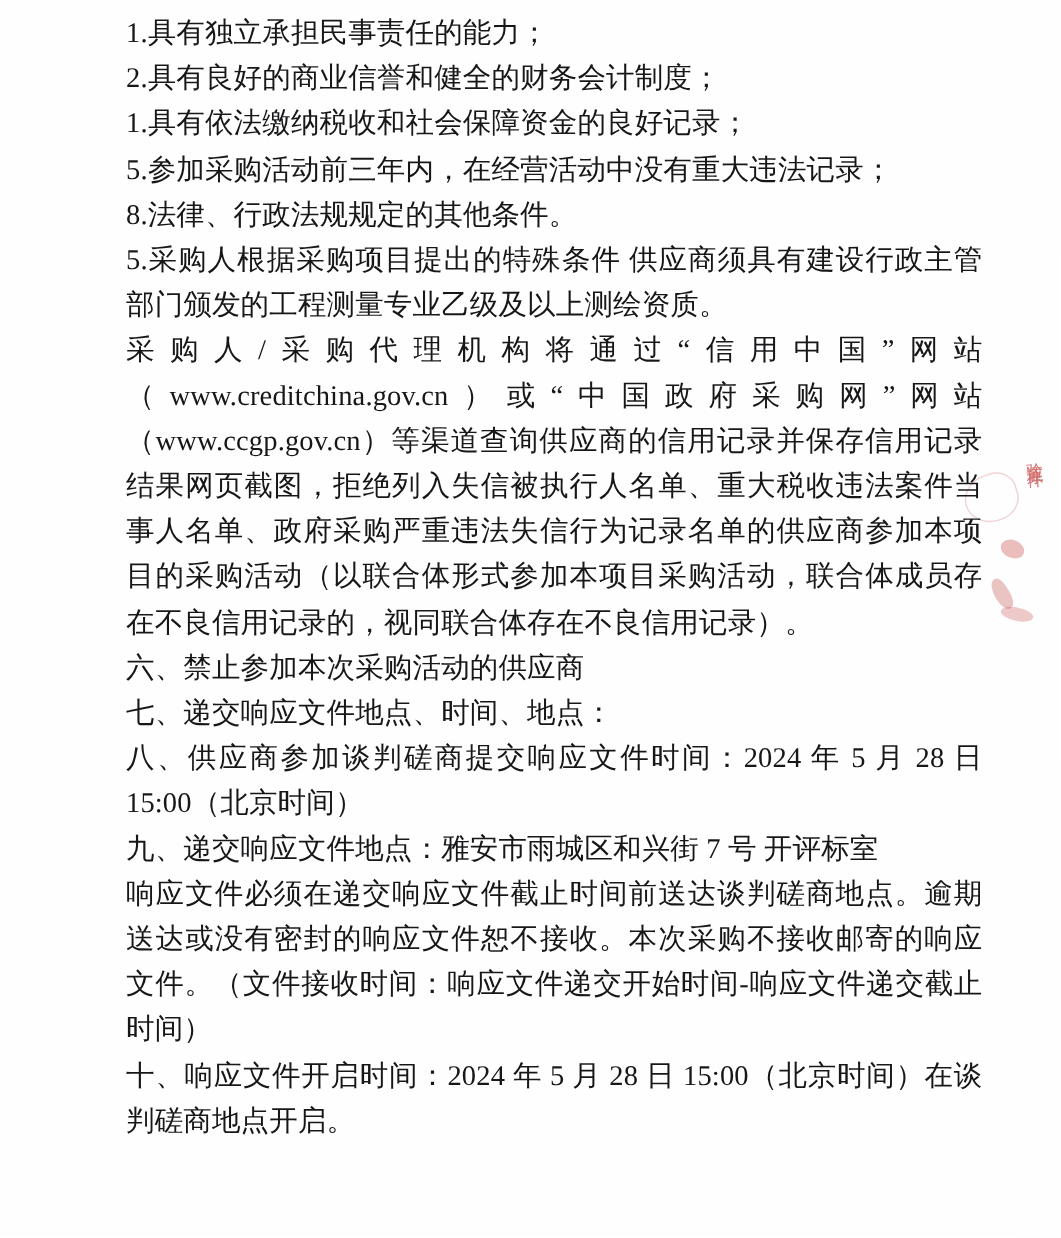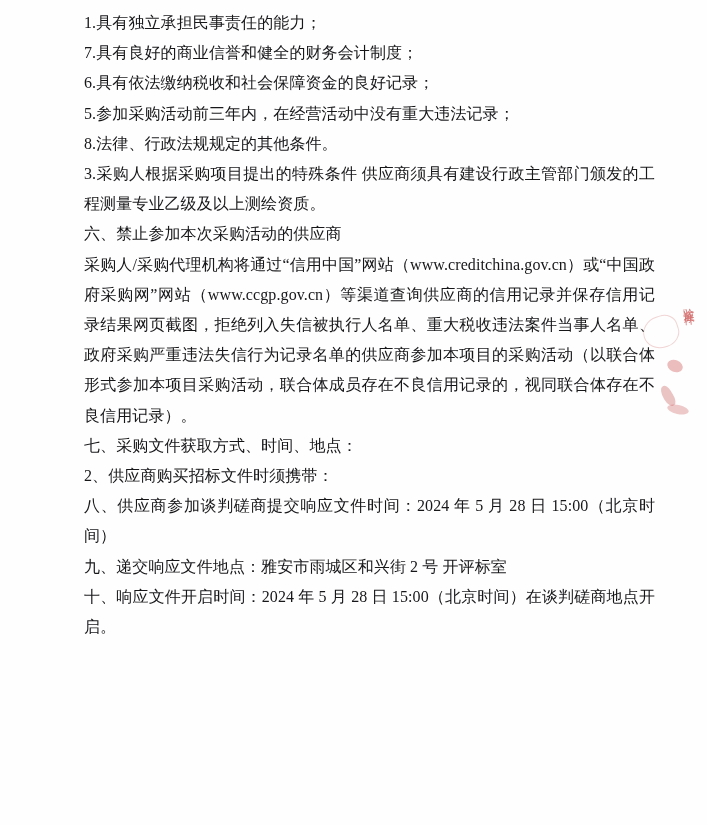--- a/index.html
+++ b/index.html
@@ -23,21 +23,21 @@
     box-sizing: border-box;
     padding: 8px 52px 8px 84px;
   }
   .doc-body {
     position: relative;
     z-index: 2;
   }
   p.para {
     margin: 0 0 0 0;
     padding: 0;
-    font-size: 16px;
+    font-size: 19px;
     line-height: 30.2px;
     text-align: justify;
     text-justify: inter-ideograph;
     letter-spacing: 0.1px;
     color: #17171a;
   }
   p.indent {
     text-indent: 0;
   }
   .stamp {
@@ -101,27 +101,27 @@
 <div id="page">
 
   <div class="stamp stamp-text">验证原件</div>
   <div class="stamp stamp-mark1"></div>
   <div class="stamp stamp-mark2"></div>
   <div class="stamp stamp-mark3"></div>
   <div class="stamp stamp-mark4"></div>
 
   <div class="doc-body">
     <p class="para">1.具有独立承担民事责任的能力；</p>
-    <p class="para">7.具有良好的商业信誉和健全的财务会计制度；</p>
-    <p class="para">6.具有依法缴纳税收和社会保障资金的良好记录；</p>
+    <p class="para">2.具有良好的商业信誉和健全的财务会计制度；</p>
+    <p class="para">1.具有依法缴纳税收和社会保障资金的良好记录；</p>
     <p class="para">5.参加采购活动前三年内，在经营活动中没有重大违法记录；</p>
     <p class="para">8.法律、行政法规规定的其他条件。</p>
-    <p class="para">3.采购人根据采购项目提出的特殊条件 供应商须具有建设行政主管部门颁发的工程测量专业乙级及以上测绘资质。</p>
+    <p class="para">5.采购人根据采购项目提出的特殊条件 供应商须具有建设行政主管部门颁发的工程测量专业乙级及以上测绘资质。</p>
+    <p class="para">采购人/采购代理机构将通过“信用中国”网站（www.creditchina.gov.cn）或“中国政府采购网”网站（www.ccgp.gov.cn）等渠道查询供应商的信用记录并保存信用记录结果网页截图，拒绝列入失信被执行人名单、重大税收违法案件当事人名单、政府采购严重违法失信行为记录名单的供应商参加本项目的采购活动（以联合体形式参加本项目采购活动，联合体成员存在不良信用记录的，视同联合体存在不良信用记录）。</p>
     <p class="para">六、禁止参加本次采购活动的供应商</p>
-    <p class="para">采购人/采购代理机构将通过“信用中国”网站（www.creditchina.gov.cn）或“中国政府采购网”网站（www.ccgp.gov.cn）等渠道查询供应商的信用记录并保存信用记录结果网页截图，拒绝列入失信被执行人名单、重大税收违法案件当事人名单、政府采购严重违法失信行为记录名单的供应商参加本项目的采购活动（以联合体形式参加本项目采购活动，联合体成员存在不良信用记录的，视同联合体存在不良信用记录）。</p>
-    <p class="para">七、采购文件获取方式、时间、地点：</p>
-    <p class="para">2、供应商购买招标文件时须携带：</p>
+    <p class="para">七、递交响应文件地点、时间、地点：</p>
     <p class="para">八、供应商参加谈判磋商提交响应文件时间：2024 年 5 月 28 日 15:00（北京时间）</p>
-    <p class="para">九、递交响应文件地点：雅安市雨城区和兴街 2 号 开评标室</p>
+    <p class="para">九、递交响应文件地点：雅安市雨城区和兴街 7 号 开评标室</p>
+    <p class="para">响应文件必须在递交响应文件截止时间前送达谈判磋商地点。逾期送达或没有密封的响应文件恕不接收。本次采购不接收邮寄的响应文件。（文件接收时间：响应文件递交开始时间-响应文件递交截止时间）</p>
     <p class="para">十、响应文件开启时间：2024 年 5 月 28 日 15:00（北京时间）在谈判磋商地点开启。</p>
 
   </div>
 </div>
 
 </body></html>

